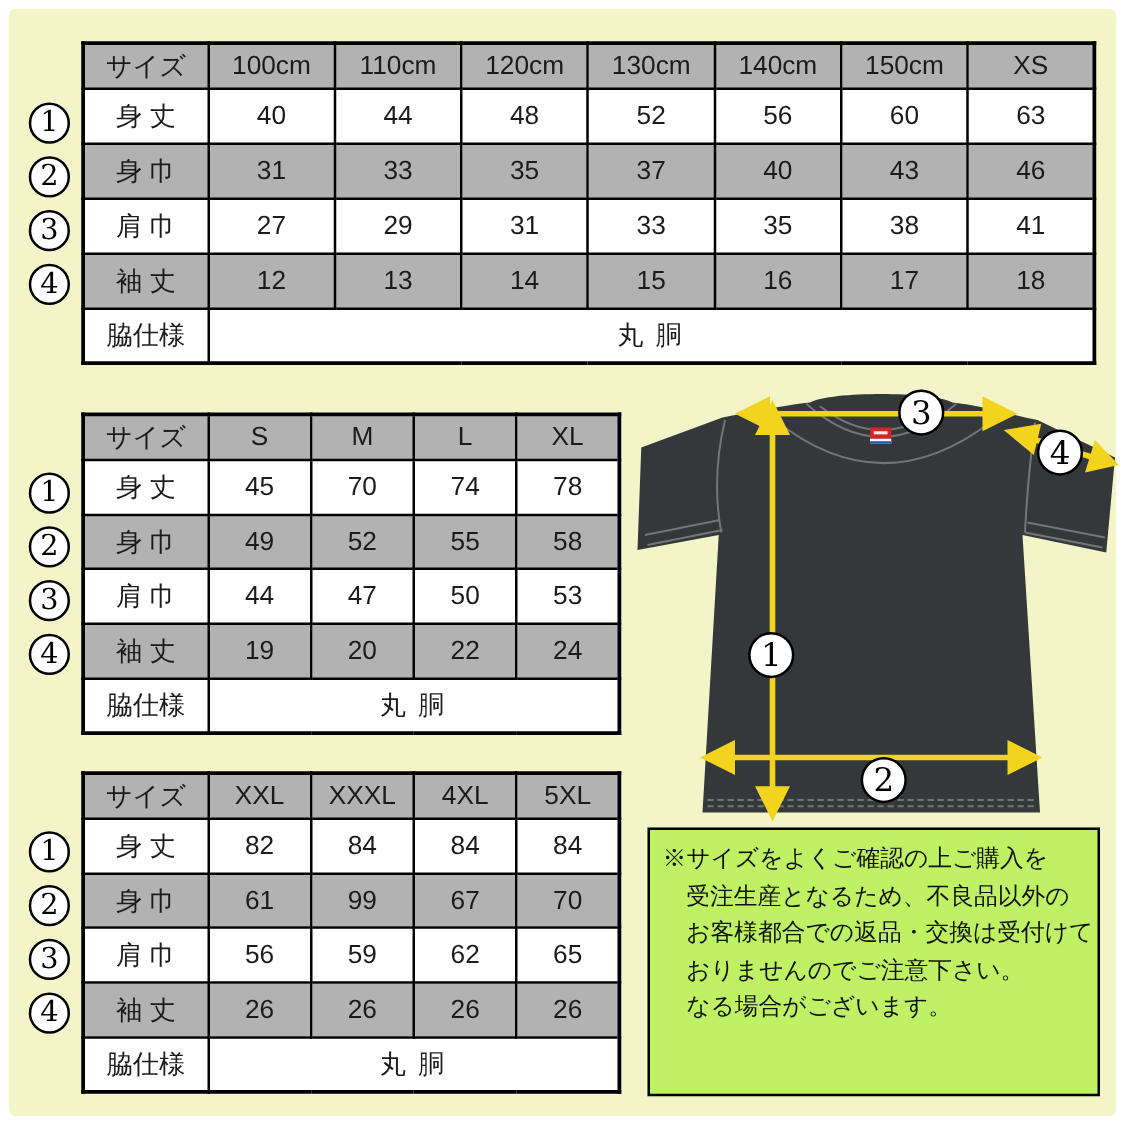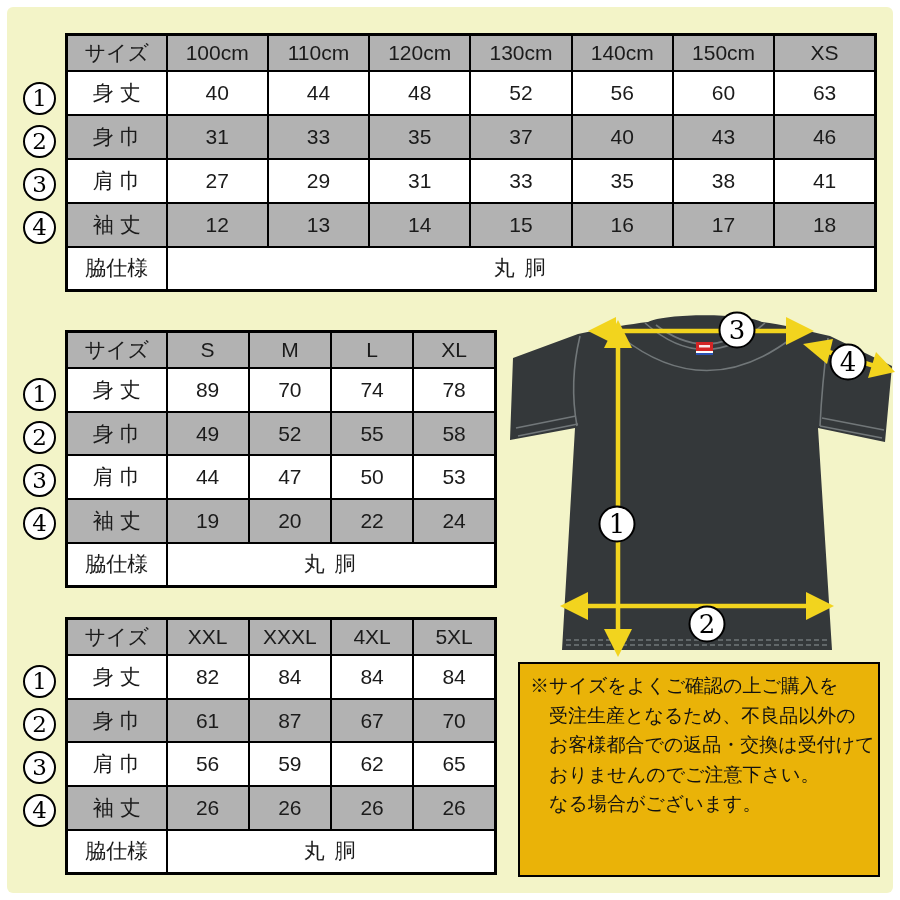--- a/index.html
+++ b/index.html
@@ -34,22 +34,22 @@
   
   .circ{
     position:absolute;left:23px;width:33px;height:33px;box-sizing:border-box;
     border:2px solid #000;border-radius:50%;background:#fff;
     display:flex;align-items:center;justify-content:center;
     font-family:"DejaVu Serif",serif;font-size:23px;line-height:1;color:#000;
   }
   
   .notebox{
     position:absolute;left:518px;top:662px;width:362px;height:215px;
-    box-sizing:border-box;background:#eab308;border:2px solid #000;
-    padding:9px 6px 0 10px;font-size:19px;line-height:29.5px;color:#111;font-family:Liberation Mono, monospace;
+    box-sizing:border-box;background:#bef264;border:2px solid #000;
+    padding:9px 6px 0 10px;font-size:19px;line-height:29.5px;color:#111;
   }
   .notebox .line{white-space:nowrap;}
   .notebox .indent{padding-left:19px;}
   
   .shirt-wrap{position:absolute;left:500px;top:306px;width:396px;height:352px;}
 </style>
 </head>
 <body>
 
 <div class="bg-panel"></div>
@@ -134,21 +134,21 @@
   <tbody>
       <tr class="h">
     <td class="hdr">サイズ</td>
     <td class="hdr">S</td>
     <td class="hdr">M</td>
     <td class="hdr">L</td>
     <td class="hdr">XL</td>
   </tr>
   <tr class="r">
     <td class="lbl">身 丈</td>
-    <td>89</td>
+    <td>45</td>
     <td>70</td>
     <td>74</td>
     <td>78</td>
   </tr>
   <tr class="r alt">
     <td class="lbl">身 巾</td>
     <td>49</td>
     <td>52</td>
     <td>55</td>
     <td>58</td>
@@ -193,21 +193,21 @@
   <tr class="r">
     <td class="lbl">身 丈</td>
     <td>82</td>
     <td>84</td>
     <td>84</td>
     <td>84</td>
   </tr>
   <tr class="r alt">
     <td class="lbl">身 巾</td>
     <td>61</td>
-    <td>87</td>
+    <td>99</td>
     <td>67</td>
     <td>70</td>
   </tr>
   <tr class="r">
     <td class="lbl">肩 巾</td>
     <td>56</td>
     <td>59</td>
     <td>62</td>
     <td>65</td>
   </tr>

